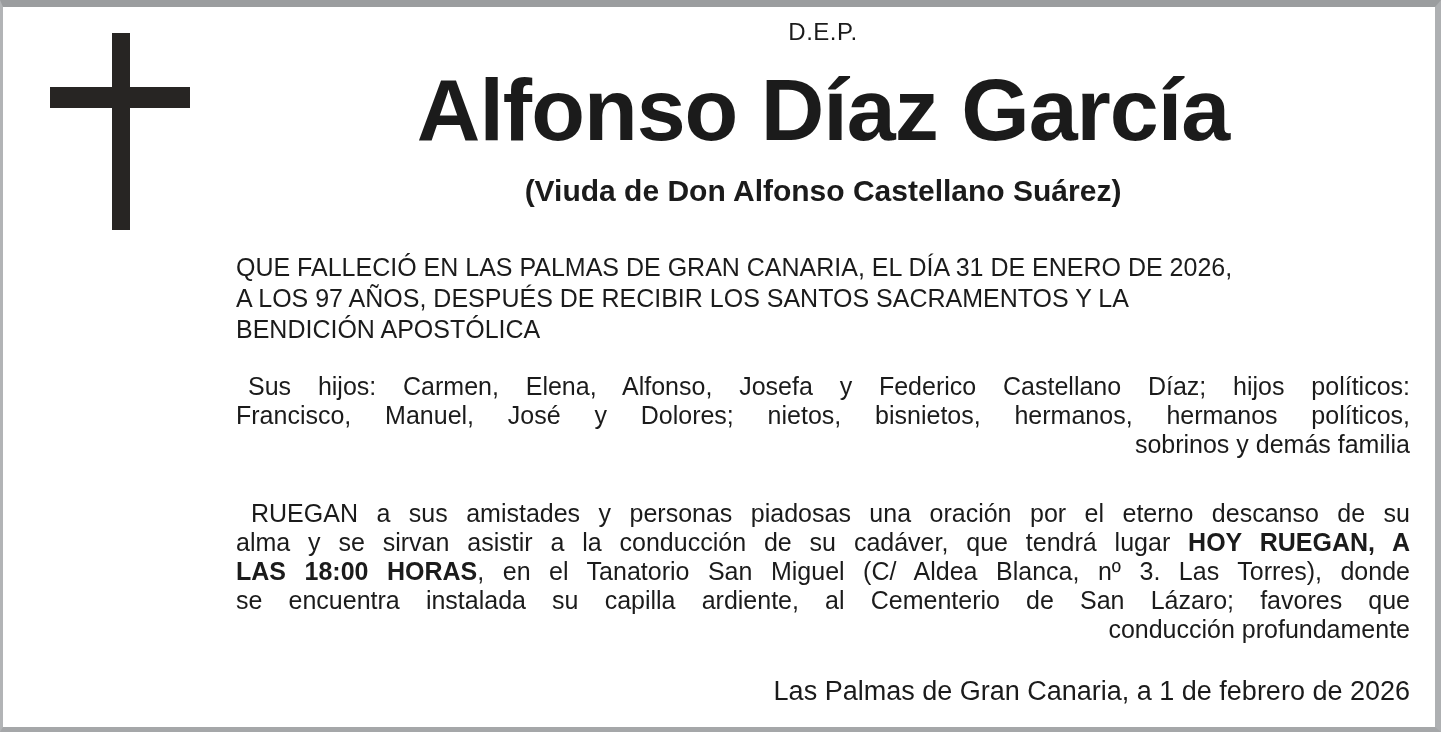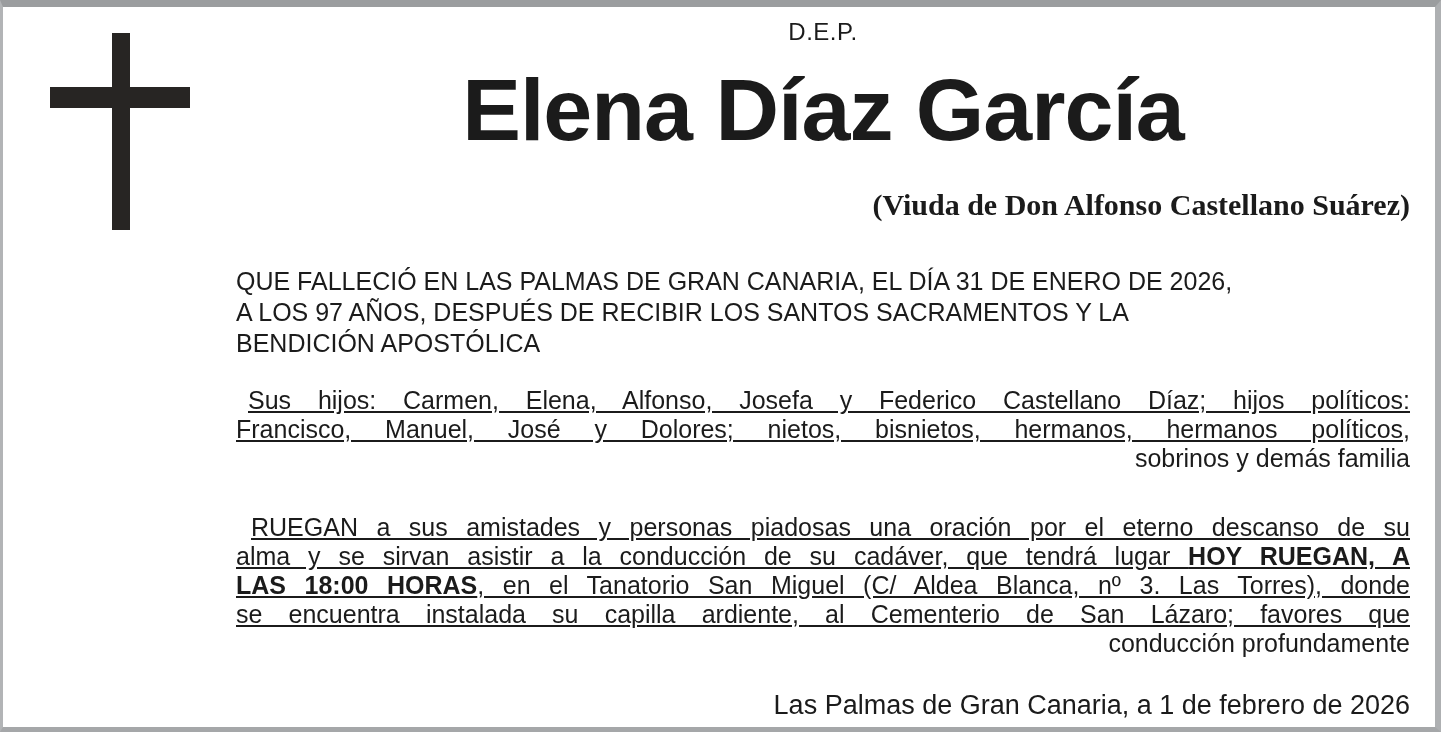--- a/index.html
+++ b/index.html
@@ -56,38 +56,37 @@
   .name {
     margin-top: 20px;
     font-size: 88px;
     font-weight: bold;
     line-height: 88px;
     text-align: center;
     letter-spacing: -1px;
     white-space: nowrap;
   }
   .widow {
-    margin-top: 33px;
+    margin-top: 19px;
     font-size: 30px;
     font-weight: bold;
     line-height: 36px;
-    text-align: right;
-    font-family: Liberation Serif, serif;
+    text-align: center;
   }
 
   .notice { margin-top: 43px; font-size: 25px; }
   .notice .line { line-height: 31px; }
 
   .para { margin-top: 27px; font-size: 25px; }
   .para.request { margin-top: 40px; }
   .para .line { line-height: 29px; }
 
   .line.center { text-align: left; }
   .line.left   { text-align: right; }
-  .line.just   { text-align: justify; text-align-last: justify; text-decoration: underline; }
+  .line.just   { text-align: justify; text-align-last: justify; }
 
   .dateline {
     margin-top: 32px;
     font-size: 27px;
     line-height: 30px;
     text-align: right;
     padding-right: 0;
   }
   b { font-weight: bold; }
 </style>
@@ -99,21 +98,21 @@
 
     <div class="cross">
       <div class="v"></div>
       <div class="h"></div>
     </div>
 
     <div class="column">
       <div class="dep">D.E.P.</div>
 
 
-      <div class="name">Elena Díaz García</div>
+      <div class="name">Alfonso Díaz García</div>
 
       <div class="widow">(Viuda de Don Alfonso Castellano Suárez)</div>
 
       <div class="notice">
           <div class="line center"><span>QUE FALLECIÓ EN LAS PALMAS DE GRAN CANARIA, EL DÍA 31 DE ENERO DE 2026,</span></div>
           <div class="line center"><span>A LOS 97 AÑOS, DESPUÉS DE RECIBIR LOS SANTOS SACRAMENTOS Y LA</span></div>
           <div class="line center"><span>BENDICIÓN APOSTÓLICA</span></div>
         </div>
 
       <div class="para family">

